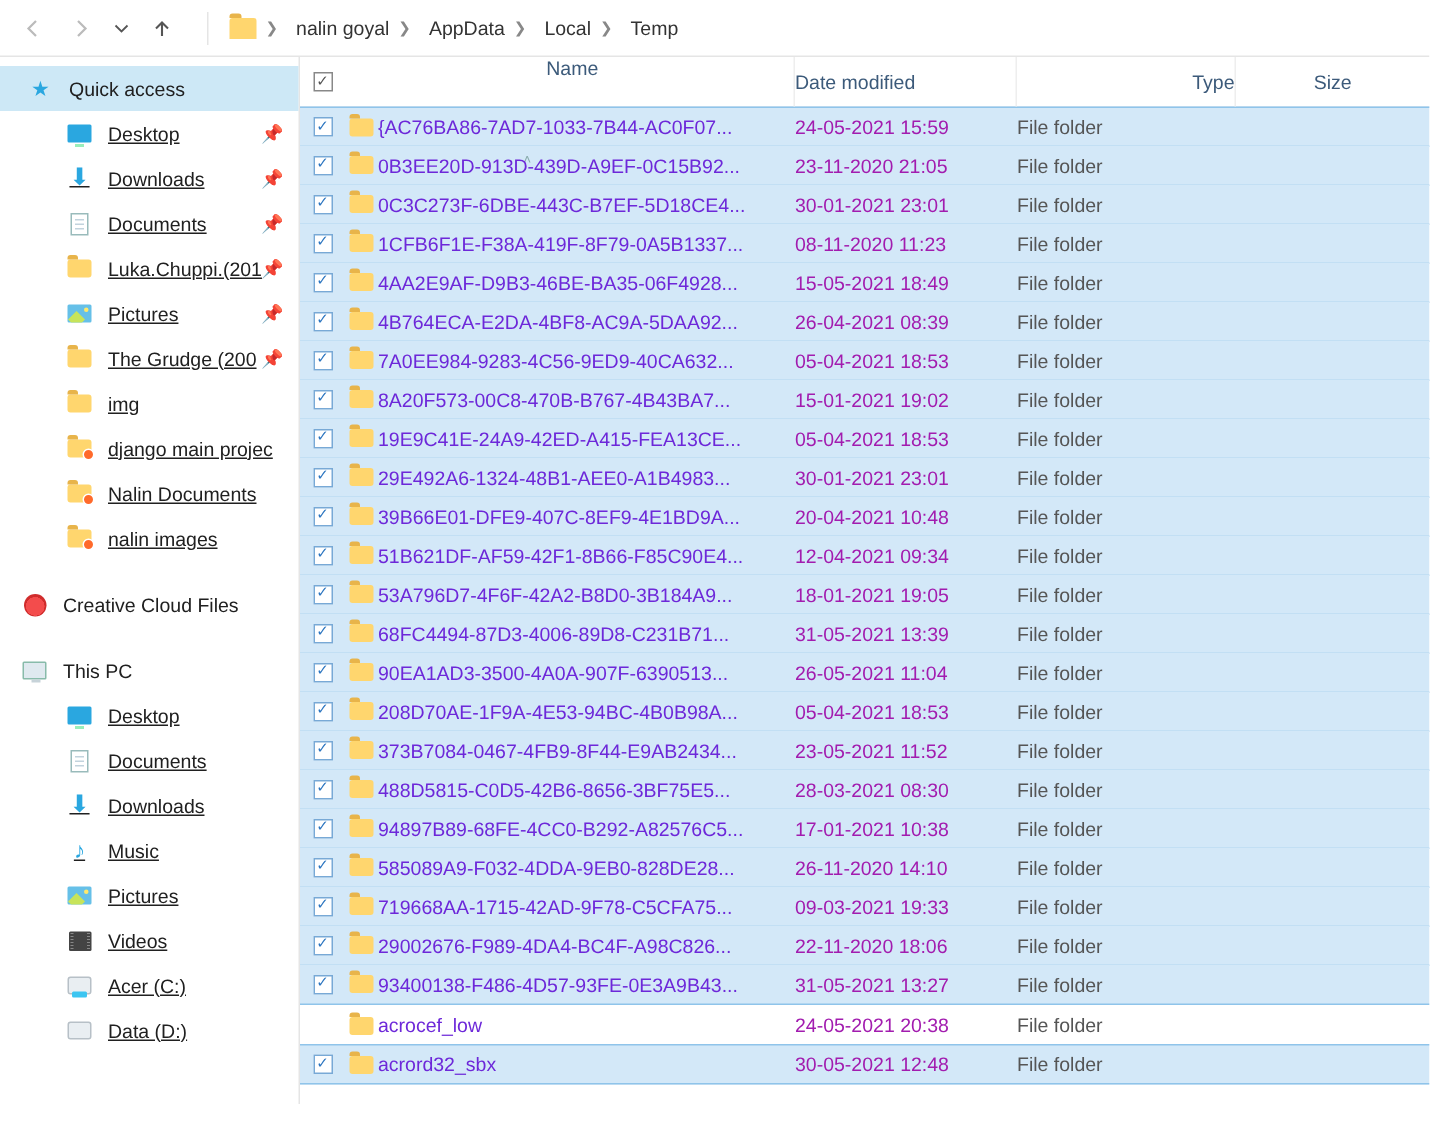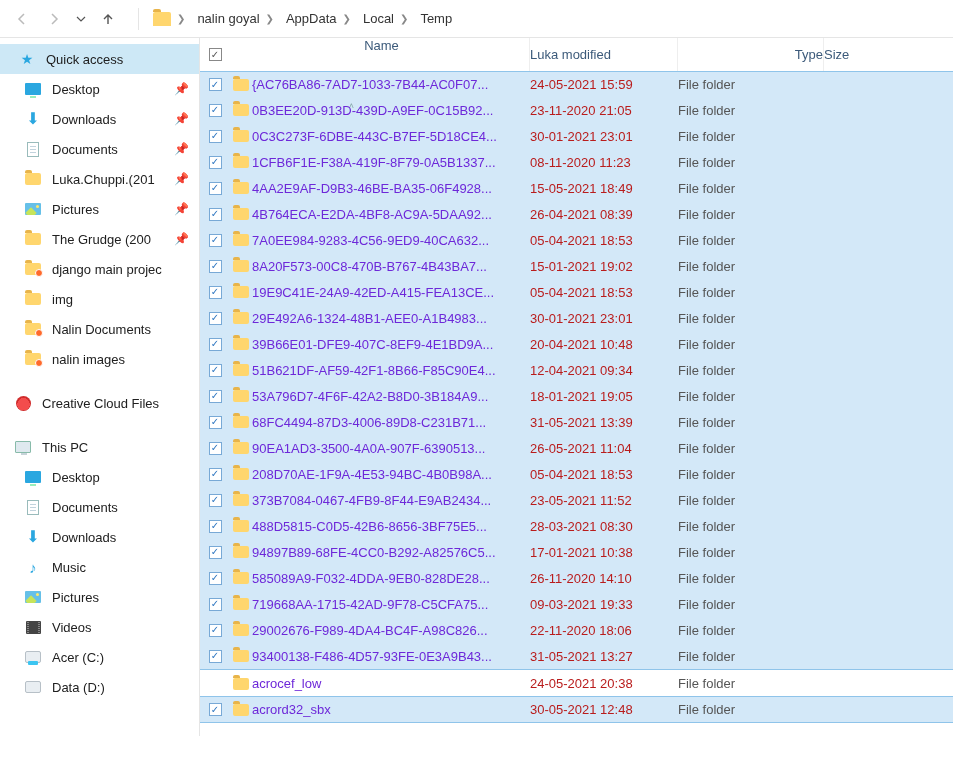--- a/index.html
+++ b/index.html
@@ -13,47 +13,47 @@
   .breadcrumb { display: flex; align-items: center; gap: 4px; color: #333; }
   .bc-seg { display: flex; align-items: center; gap: 6px; padding: 2px 4px; cursor: default; }
   .chev { color: #888; font-size: 10px; }
   .folder-ic { width: 18px; height: 14px; background: #ffd66e; border-radius: 2px 2px 0 0; position: relative; }
   .folder-ic::before { content: ""; position: absolute; top: -3px; left: 0; width: 8px; height: 3px; background: #e8b44a; border-radius: 2px 2px 0 0; }
   .layout { display: flex; }
   .sidebar { width: 200px; border-right: 1px solid #e5e5e5; padding: 6px 0 20px 0; }
   .sb-group { margin-bottom: 14px; }
   .sb-item { display: flex; align-items: center; height: 30px; padding: 0 8px 0 18px; cursor: default; position: relative; color: #202020; }
   .sb-item.qa { background: #cde8f6; font-weight: 400; }
-  .sb-item.sub { padding-left: 24px; }
+  .sb-item.sub { padding-left: 44px; text-decoration: underline; }
   .sb-item.cc { padding-left: 14px; align-items: center; }
   .sb-ic { width: 18px; height: 18px; display: flex; align-items: center; justify-content: center; margin-right: 10px; font-size: 14px; }
   .pin { position: absolute; right: 10px; font-size: 12px; color: #9aa; }
   .star { color: #2aa7e0; }
   .ic-folder { width: 16px; height: 12px; background: #ffd66e; border-radius: 2px; position: relative; }
   .ic-folder::before { content: ""; position: absolute; top: -3px; left: 0; width: 7px; height: 3px; background: #e8b44a; border-radius: 2px 2px 0 0; }
   .ic-folder.dot::after { content: ""; position: absolute; bottom: -2px; right: -2px; width: 6px; height: 6px; background: #ff6a2b; border-radius: 50%; border: 1px solid #fff; }
   .ic-drive { width: 16px; height: 12px; background: #e9eef2; border: 1px solid #b7c0c7; border-radius: 2px; position: relative; }
   .ic-drive.win::after { content: ""; position: absolute; left: 2px; bottom: -3px; width: 10px; height: 4px; background: #3cc5f1; border-radius: 1px; }
   .file-pane { flex: 1; }
   .col-header { display: flex; align-items: center; height: 34px; border-bottom: 1px solid #e5e5e5; color: #3c5a7a; }
   .col-check { width: 30px; display: flex; align-items: center; justify-content: center; }
   .col-name { width: 300px; display: flex; align-items: center; gap: 24px; padding-left: 4px; flex-direction: column; }
   .col-date { width: 148px; }
   .col-type { width: 146px; justify-content: flex-end; }
-  .col-size { flex: 1; }
+  .col-size { flex: 1; text-align: center; }
   .sort-caret { color: #8aa; font-size: 9px; }
   .col-sep-right { border-right: 1px solid #eee; height: 100%; display: flex; align-items: center; }
   .rows { }
   .row { display: flex; align-items: center; height: 27px; }
   .row.sel { background: #d3e8f8; border: 1px solid #8fc4ea; border-left: none; border-right: none; margin-top: -1px; }
   .row.sel + .row.sel { border-top: none; }
   .r-check { width: 30px; display: flex; align-items: center; justify-content: center; }
   .r-icon { width: 22px; display: flex; align-items: center; justify-content: center; }
   .r-name { width: 278px; white-space: nowrap; overflow: hidden; text-overflow: ellipsis; color: #6d28d9; }
-  .r-date { width: 148px; color: #b91c1c; }
+  .r-date { width: 148px; color: #a21caf; }
   .r-type { width: 146px; color: #555; }
   .chk { width: 13px; height: 13px; border: 1px solid #78a9d6; background: #fff; display: flex; align-items: center; justify-content: center; font-size: 10px; color: #2d76c0; line-height: 1; }
   .chk.header { border-color: #888; color: #555; }
   .desktop-ic { width: 16px; height: 12px; background: #2aa7e0; border-radius: 1px; position: relative; }
   .desktop-ic::after { content: ""; position: absolute; bottom: -3px; left: 5px; width: 6px; height: 2px; background: #9eb; }
   .dl-ic { color: #2aa7e0; font-size: 16px; transform: translateY(-1px); }
   .doc-ic { width: 12px; height: 15px; border: 1px solid #9bb; background: #fff; position: relative; }
   .doc-ic::before { content: ""; position: absolute; top: 3px; left: 2px; right: 2px; height: 1px; background: #c2d3dd; box-shadow: 0 3px 0 #c2d3dd, 0 6px 0 #c2d3dd; }
   .pic-ic { width: 16px; height: 12px; background: #66c0e8; border-radius: 1px; position: relative; overflow: hidden; }
   .pic-ic::before { content: ""; position: absolute; bottom: -2px; left: 2px; width: 8px; height: 8px; background: #c7e45a; transform: rotate(45deg); }
@@ -166,29 +166,29 @@
           </div>
           <div class="sb-item sub">
             <span class="sb-ic">
               <span class="ic-folder"></span>
             </span>
             <span>The Grudge (200</span>
             <span class="pin">📌</span>
           </div>
           <div class="sb-item sub">
             <span class="sb-ic">
+              <span class="ic-folder"></span>
+            </span>
+            <span>img</span>
+          </div>
+          <div class="sb-item sub">
+            <span class="sb-ic">
               <span class="ic-folder dot"></span>
             </span>
             <span>django main projec</span>
-          </div>
-          <div class="sb-item sub">
-            <span class="sb-ic">
-              <span class="ic-folder"></span>
-            </span>
-            <span>img</span>
           </div>
           <div class="sb-item sub">
             <span class="sb-ic">
               <span class="ic-folder dot"></span>
             </span>
             <span>Nalin Documents</span>
           </div>
           <div class="sb-item sub">
             <span class="sb-ic">
               <span class="ic-folder dot"></span>
@@ -272,21 +272,21 @@
     <div class="col-header">
       <div class="col-check">
         <span class="chk header">✓</span>
       </div>
       <div class="col-name col-sep-right">
         <span>Name</span>
         <span style="flex:1"></span>
         <span class="sort-caret" style="margin-right:60px;">˄</span>
       </div>
       <div class="col-date col-sep-right">
-        <span>Luka modified</span>
+        <span>Date modified</span>
       </div>
       <div class="col-type col-sep-right">
         <span>Type</span>
       </div>
       <div class="col-size">
         <span>Size</span>
       </div>
     </div>
     <div class="rows" id="file-rows">
         <div class="row sel">

